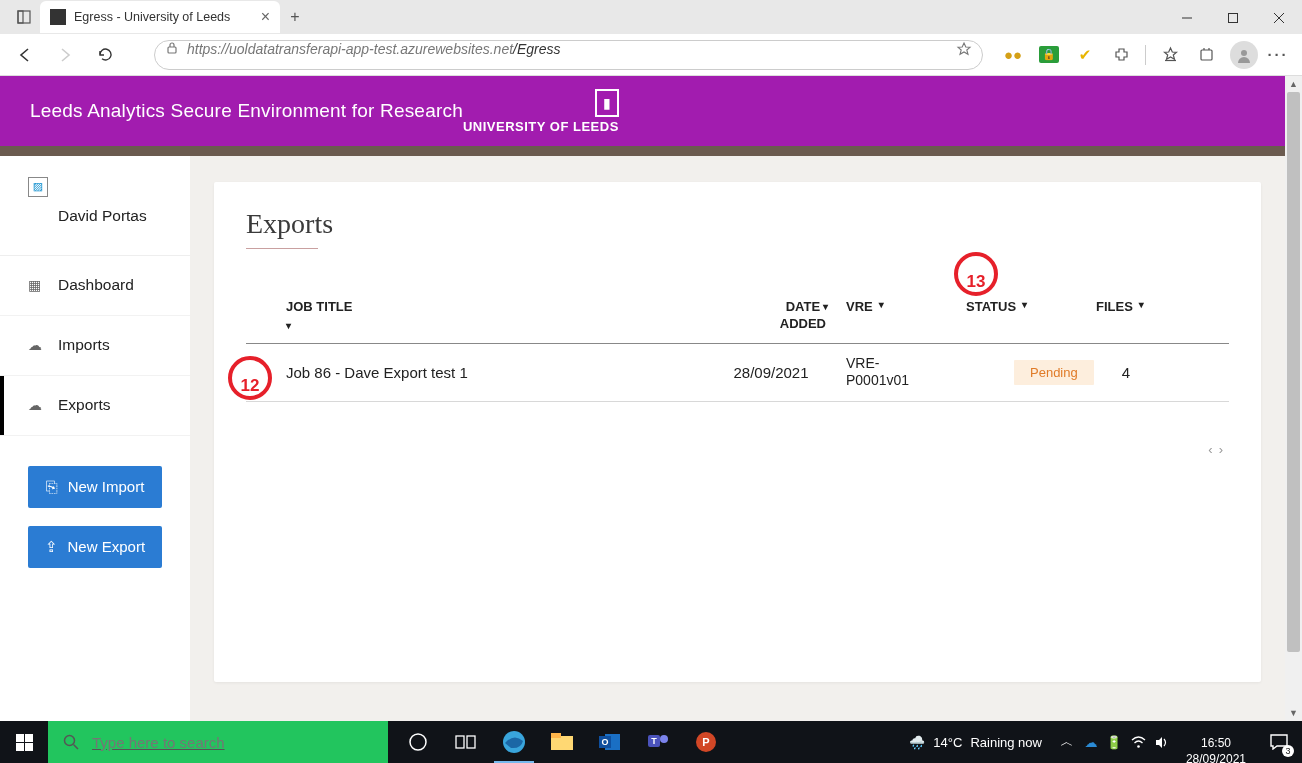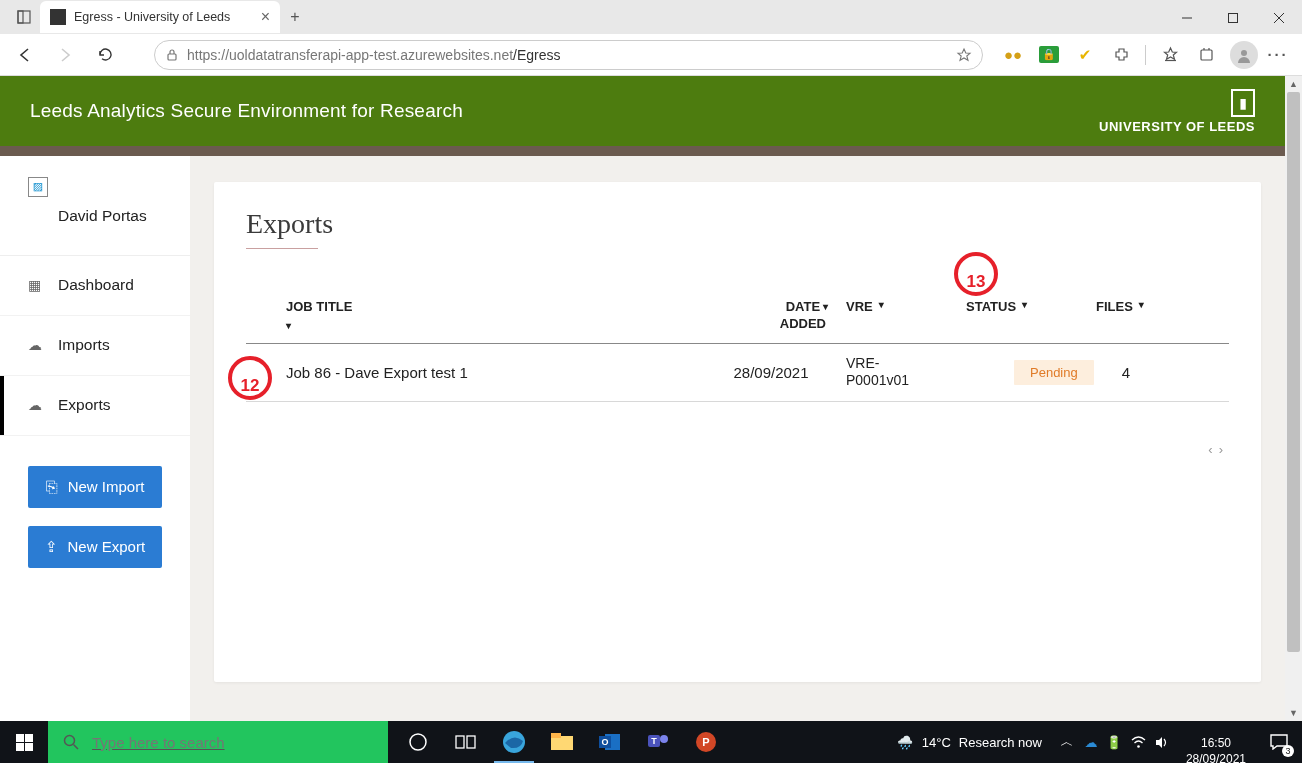--- a/index.html
+++ b/index.html
@@ -12,37 +12,37 @@
 .tab { background: #fff; height: 32px; width: 240px; border-radius: 6px 6px 0 0; display: flex; align-items: center; padding: 0 10px; gap: 8px; font-size: 12.5px; color: #333; position: relative; }
 .tab .favicon { width: 16px; height: 16px; background: #333; display:inline-block; }
 .tab .close { margin-left: auto; font-size: 16px; color:#666; cursor:pointer; line-height:1; }
 .tab-new { width: 30px; height: 30px; display:flex; align-items:center; justify-content:center; color:#555; cursor:pointer; font-size:16px; }
 .win-controls { margin-left: auto; display: flex; }
 .win-btn { width: 46px; height: 32px; display:flex; align-items:center; justify-content:center; color:#333; cursor:pointer; }
 
 .addrbar { height: 42px; background: #fff; display: flex; align-items: center; padding: 0 8px; gap: 6px; border-bottom: 1px solid #ddd; }
 .nav-btn { width: 34px; height: 34px; border-radius: 4px; display:flex; align-items:center; justify-content:center; color:#555; cursor:pointer; }
 .nav-btn.disabled { color: #ccc; }
-.url-box { flex: 1; height: 30px; border: 1px solid #ccc; border-radius: 15px; display: flex; align-items: center; padding: 0 10px; gap: 8px; color: #555; font-size: 14px; background:#fff; }
+.url-box { flex: 1; height: 30px; border: 1px solid #ccc; border-radius: 15px; display: flex; align-items: flex-start; padding: 0 10px; gap: 8px; color: #555; font-size: 14px; background:#fff;font-style:italic; }
 .url-box .lock { color:#777; }
 .url-text { color: #777; white-space: nowrap; overflow: hidden; }
 .url-text .path { color: #333; }
 .toolbar-icons { display: flex; align-items: center; gap: 4px; padding-left: 8px; }
 .tb-icon { width: 32px; height: 32px; display:flex; align-items:center; justify-content:center; cursor:pointer; border-radius:4px; font-size:15px; }
 .tb-sep { width:1px; height:20px; background:#ccc; margin:0 4px; }
 .avatar-circle { width: 28px; height: 28px; border-radius: 50%; background: #ddd; display:flex; align-items:center; justify-content:center; margin-left:4px; cursor:pointer; }
 
 
 .viewport { position: absolute; top: 76px; left: 0; right: 17px; bottom: 42px; overflow: hidden; background: #fff; }
 .scrollbar-v { position: absolute; top:76px; right:0; bottom:42px; width:17px; background:#f0f0f0; }
 .scrollbar-v .thumb { position:absolute; top:16px; left:2px; right:2px; height:560px; background:#c0c0c0; border-radius:2px; }
 .scrollbar-v .arr { position:absolute; left:0; right:0; height:16px; display:flex; align-items:center; justify-content:center; font-size:9px; color:#666; }
 .scrollbar-v .arr.up{top:0;} .scrollbar-v .arr.down{bottom:0;}
 
-.black-header { height: 70px; background: #4d7c0f; color: #fff; display: flex; align-items: center; padding: 8px 30px; justify-content: space-between; }
+.black-header { height: 70px; background: #a21caf; color: #fff; display: flex; align-items: center; padding: 8px 30px; }
 .black-header .title { font-size: 19px; font-weight: 400; letter-spacing: 0.2px; }
 .uni-logo { text-align: right; }
 .uni-logo .crest { width: 24px; height: 28px; border: 2px solid #fff; margin-left: auto; margin-bottom: 2px; display:flex; align-items:center; justify-content:center; font-size:14px; }
 .uni-logo .text { font-size: 13px; font-weight: 700; letter-spacing: 0.5px; }
 .brown-strip { height: 10px; background: #6b5b4f; }
 
 .app-body { display: flex; height: calc(100% - 80px); background: #f2f0ed; }
 .sidebar { width: 190px; background: #fff; position: relative; }
 .user-block { padding: 20px 20px 30px 28px; }
 .user-block .broken-img { width: 20px; height: 20px; border: 1px solid #888; display:inline-flex; align-items:center; justify-content:center; font-size:11px; color:#08c; margin-bottom:10px; }
@@ -376,21 +376,21 @@
         <svg width="24" height="24" viewBox="0 0 24 24">
           <circle cx="12" cy="12" r="10" fill="#d24726"></circle>
           <text x="12" y="16" font-size="11" fill="#fff" text-anchor="middle" font-weight="700">P</text>
         </svg>
       </div>
   </div>
   <div class="tray">
     <div class="weather">
       <span>🌧️</span>
       <span>14°C</span>
-      <span>Research now</span>
+      <span>Raining now</span>
     </div>
     <div class="tray-ico">︿</div>
     <div class="tray-ico" style="color:#2a8ad4">☁</div>
     <div class="tray-ico">🔋</div>
     <div class="tray-ico">
         <svg width="15" height="13" viewBox="0 0 15 13">
           <path d="M1 4 Q7.5 -2 14 4" fill="none" stroke="#fff" stroke-width="1.3"></path>
           <path d="M3.5 7 Q7.5 3 11.5 7" fill="none" stroke="#fff" stroke-width="1.3"></path>
           <circle cx="7.5" cy="10.5" r="1.3" fill="#fff"></circle>
         </svg>

